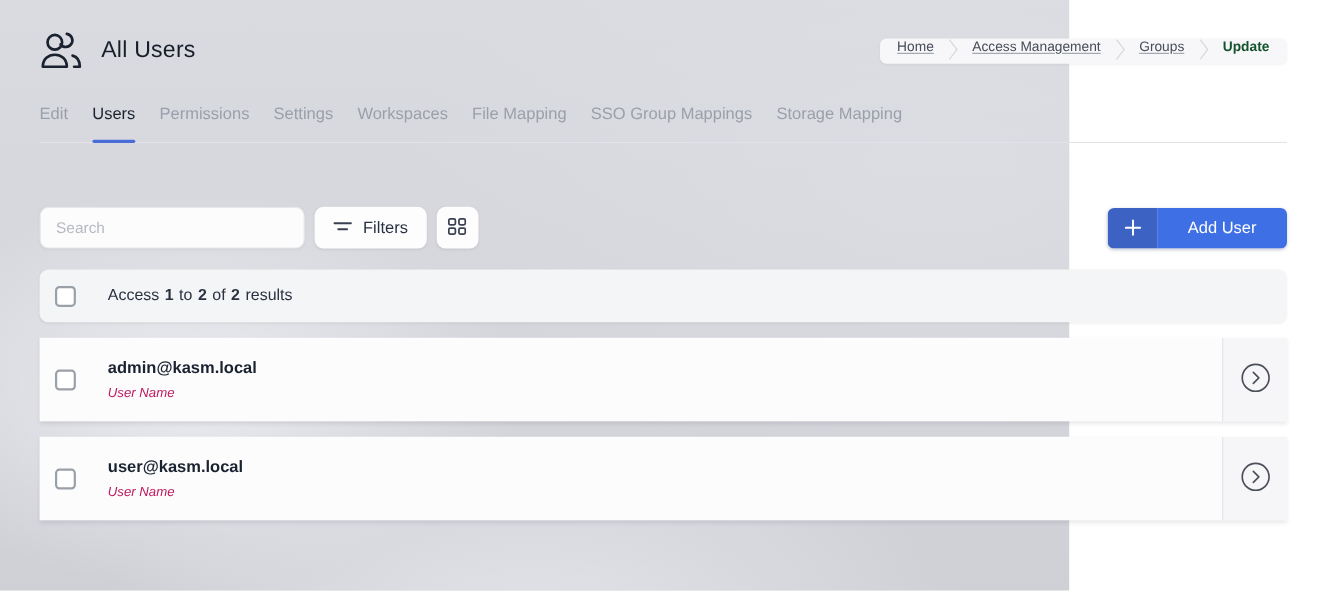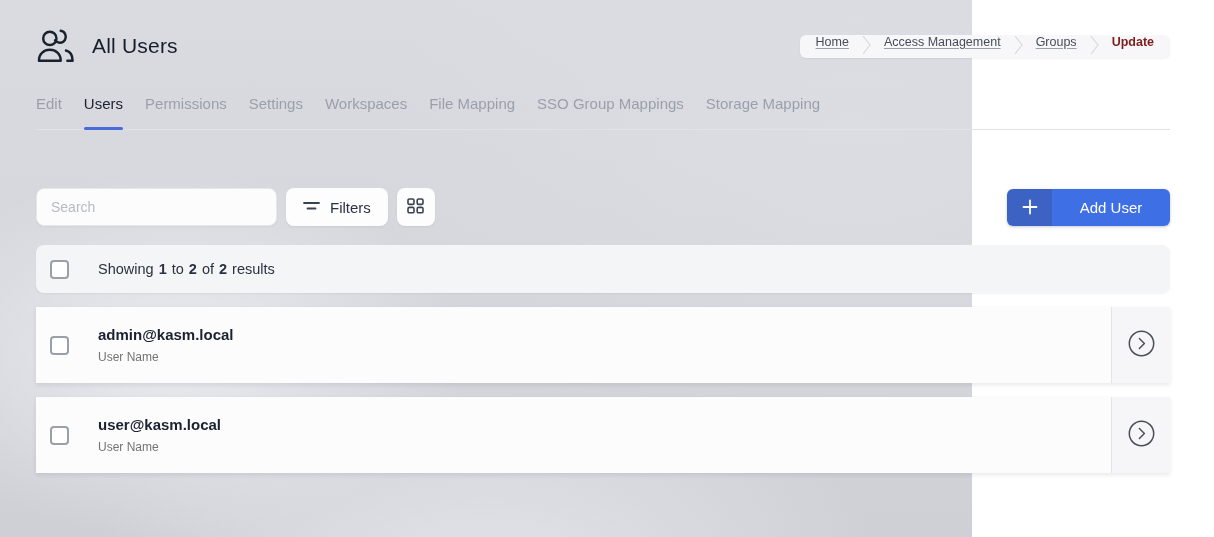--- a/index.html
+++ b/index.html
@@ -41,21 +41,21 @@
   }
   .crumb {
     color: #464c59;
     text-decoration: underline;
     text-underline-offset: 2px;
     text-decoration-color: #9aa0ab;
     cursor: pointer;
     white-space: nowrap;
   }
   .crumb-sep { margin: 0 13px; display: flex; align-items: center; }
-  .crumb-current { color: #7f1d1d; font-weight: 700; white-space: nowrap; }
+  .crumb-current { color: #14532d; font-weight: 700; white-space: nowrap; }
 
   
   .tabs {
     display: flex; gap: 22px;
     margin-top: 31px;
     border-bottom: 1px solid #e2e3e8;
   }
   .tab {
     position: relative;
     font-size: 15px;
@@ -153,21 +153,21 @@
     height: 76px;
     background: #fcfcfd;
     border-radius: 0;
     display: flex; align-items: center;
     box-shadow: 0 2px 4px rgba(35,40,60,0.10);
     overflow: hidden;
   }
   .user-row .checkbox { margin-left: 14px; }
   .user-info { margin-left: 29px; flex: 1; }
   .user-email { font-size: 15px; font-weight: 700; color: #1a2230; }
-  .user-sublabel { margin-top: 7px; font-size: 12px; color: #737373; }
+  .user-sublabel { margin-top: 7px; font-size: 12px; color: #be185d; font-style: italic; }
   .row-action {
     width: 59px; height: 100%;
     background: #f6f6f9;
     border: none;
     border-left: 1px solid #e4e5e9;
     display: flex; align-items: center; justify-content: center;
     cursor: pointer;
   }
 </style>
 </head>
@@ -252,21 +252,21 @@
             <line x1="1.5" y1="8" x2="14.5" y2="8"></line>
           </svg>
         </span>
         <span class="add-user-label">Add User</span>
       </button>
     </div>
 
     <div class="results-bar">
       <div class="checkbox"></div>
       <div class="results-text">
-        <span>Showing</span>
+        <span>Access</span>
         <span class="num">1</span>
         <span>to</span>
         <span class="num">2</span>
         <span>of</span>
         <span class="num">2</span>
         <span>results</span>
       </div>
     </div>
 
     <div class="user-row">

